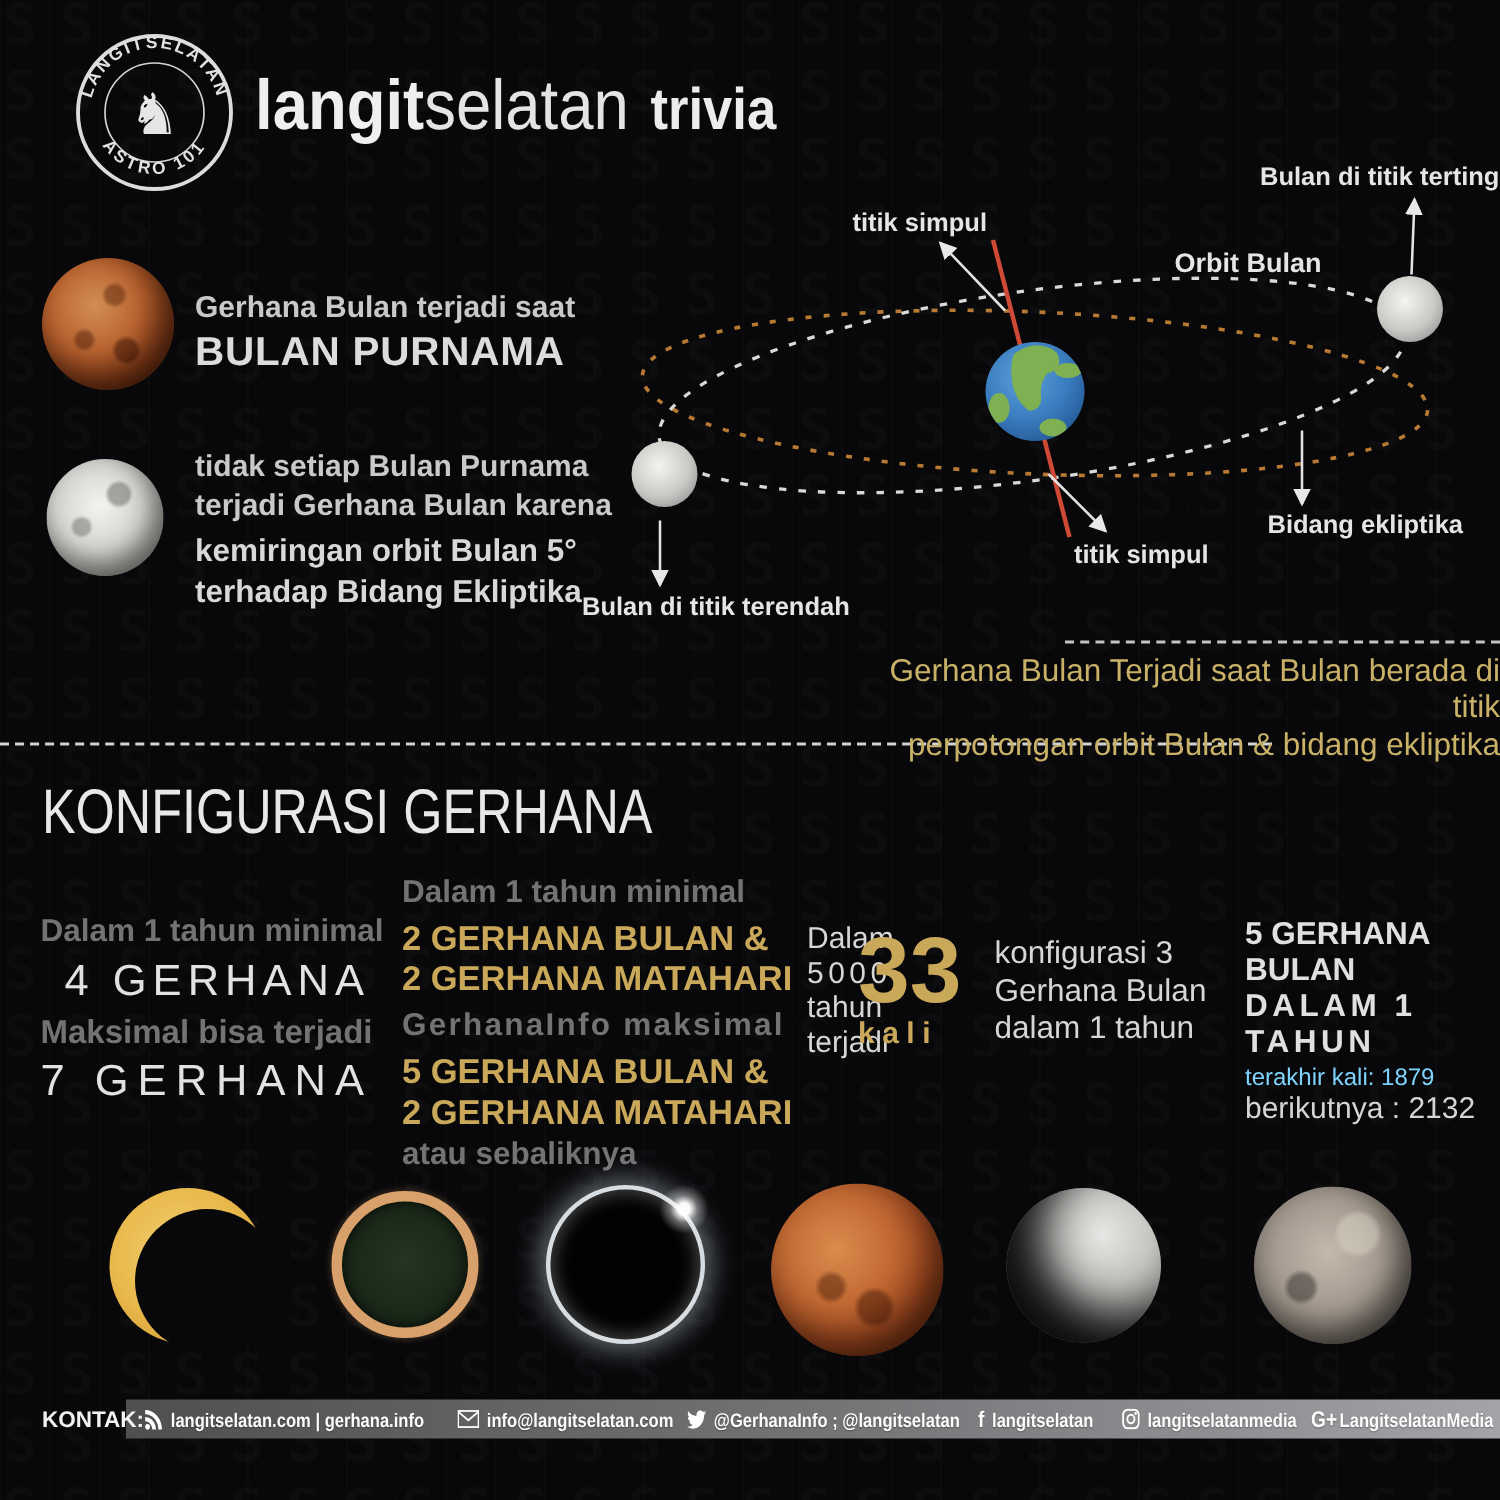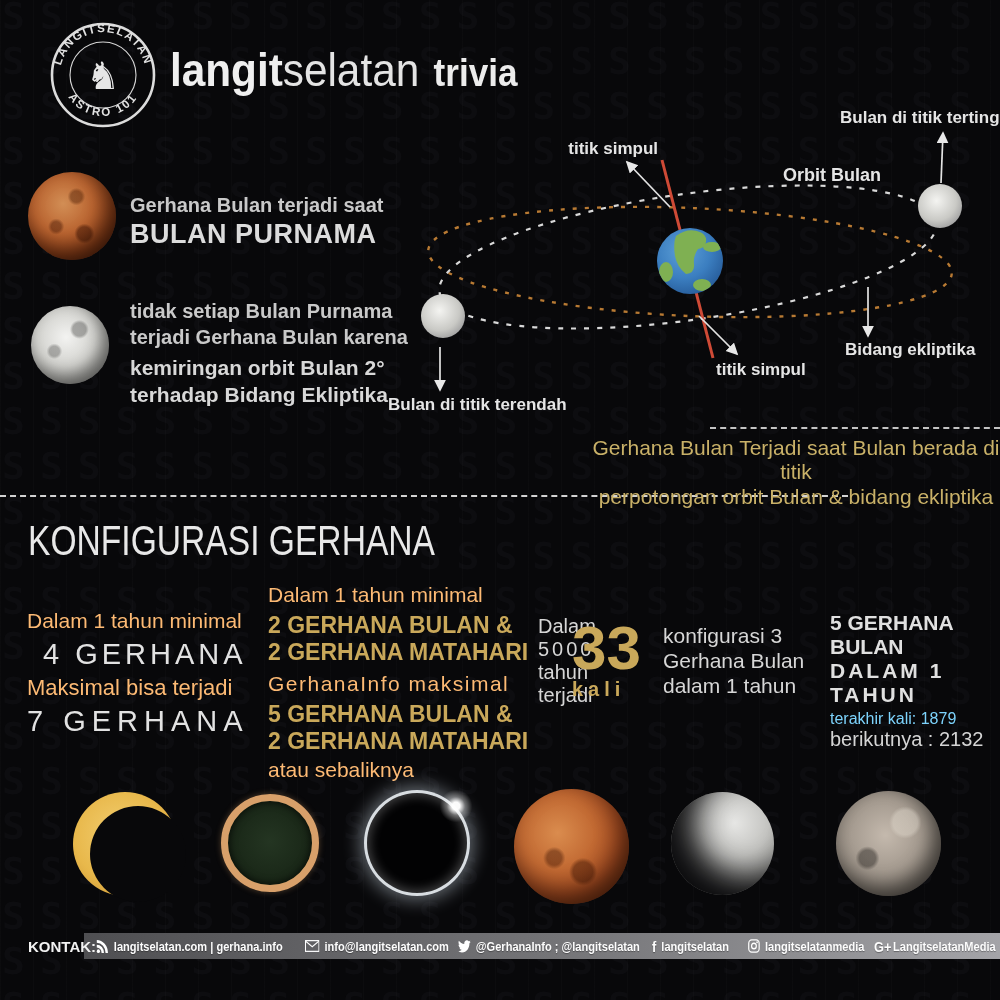--- a/index.html
+++ b/index.html
@@ -30,27 +30,27 @@
     background:
       radial-gradient(circle at 62% 30%, rgba(110,110,108,.55) 0 9%, transparent 13%),
       radial-gradient(circle at 30% 58%, rgba(110,110,108,.5) 0 7%, transparent 11%),
       radial-gradient(circle at 45% 40%, #f3f3f1 0%, #d3d3cf 45%, #ababa7 75%, #7d7d79 96%);
     box-shadow:inset -6px -8px 16px rgba(0,0,0,.45);}
   .intro-small{font-size:20px;color:#c9c9c9;line-height:1.3;font-weight:bold;}
   .intro-big{font-size:27px;font-weight:700;color:#dcdcdc;letter-spacing:.5px;line-height:1.2;}
   .intro-bold{font-size:21px;font-weight:700;color:#d8d8d8;line-height:1.3;}
   
   .dlabel{position:absolute;font-weight:700;font-size:17px;color:#e5e5e5;white-space:nowrap;z-index:3;}
-  #cap{left:592px;top:436px;width:408px;text-align:center;font-size:21px;color:#c9b168;line-height:1.16;z-index:3;}
+  #cap{left:592px;top:436px;width:408px;text-align:right;font-size:21px;color:#c9b168;line-height:1.16;z-index:3;}
   #dash-top{left:710px;top:427px;width:290px;border-top:2px dashed #c3c3c3;}
   #divider{left:0;top:495px;width:848px;border-top:2px dashed #d2d2d2;}
   
   #heading{left:28px;top:517px;font-size:42px;font-weight:400;color:#e8e8e8;
     transform:scaleX(.8);transform-origin:left top;white-space:nowrap;}
-  .st-sm{font-size:21px;color:#fdba74;white-space:nowrap;}
+  .st-sm{font-size:21px;color:#737373;white-space:nowrap;font-weight:bold;}
   .st-big{font-size:29px;letter-spacing:4px;color:#e2e2e2;white-space:nowrap;}
   .st-gold{font-size:23px;font-weight:700;color:#c9a85a;white-space:nowrap;}
   .col{position:absolute;z-index:2;}
   
   .ph{position:absolute;border-radius:50%;z-index:2;}
   #ph1-sun{position:absolute;inset:0;border-radius:50%;
     background:radial-gradient(circle at 45% 42%, #f3cf72 0%, #e8b84b 55%, #c98f2e 100%);}
   #ph1-block{position:absolute;left:17px;top:14px;width:96px;height:96px;border-radius:50%;background:#08080a;}
   #ph2{background:radial-gradient(circle at 50% 48%, #243522 0%, #1a2818 60%, #101c0f 100%);
     border:7px solid #d8a06a;box-shadow:inset 0 0 8px rgba(0,0,0,.8), 0 0 6px rgba(216,160,106,.35);}
@@ -108,21 +108,21 @@
   <div id="moon-red" class="moon z"></div>
   <div class="abs z" style="left:130px;top:192px">
     <div class="intro-small">Gerhana Bulan terjadi saat</div>
     <div class="intro-big">BULAN PURNAMA</div>
   </div>
 
   <div id="moon-gray" class="moon z"></div>
   <div class="abs z" style="left:130px;top:298px">
     <div class="intro-small">tidak setiap Bulan Purnama</div>
     <div class="intro-small">terjadi Gerhana Bulan karena</div>
-    <div class="intro-bold" style="margin-top:4px">kemiringan orbit Bulan 2°</div>
+    <div class="intro-bold" style="margin-top:4px">kemiringan orbit Bulan 5°</div>
     <div class="intro-bold">terhadap Bidang Ekliptika</div>
   </div>
 
   <svg class="abs" style="left:0;top:0;z-index:1" width="1000" height="520" viewBox="0 0 1000 520">
     <defs>
       <marker id="ah" markerWidth="8" markerHeight="8" refX="6" refY="3.5" orient="auto">
         <path d="M0 0 L7 3.5 L0 7 z" fill="#e8e8e8"></path>
       </marker>
       <radialGradient id="earthG" cx="40%" cy="35%" r="75%">
         <stop offset="0%" stop-color="#5da0d8"></stop>

